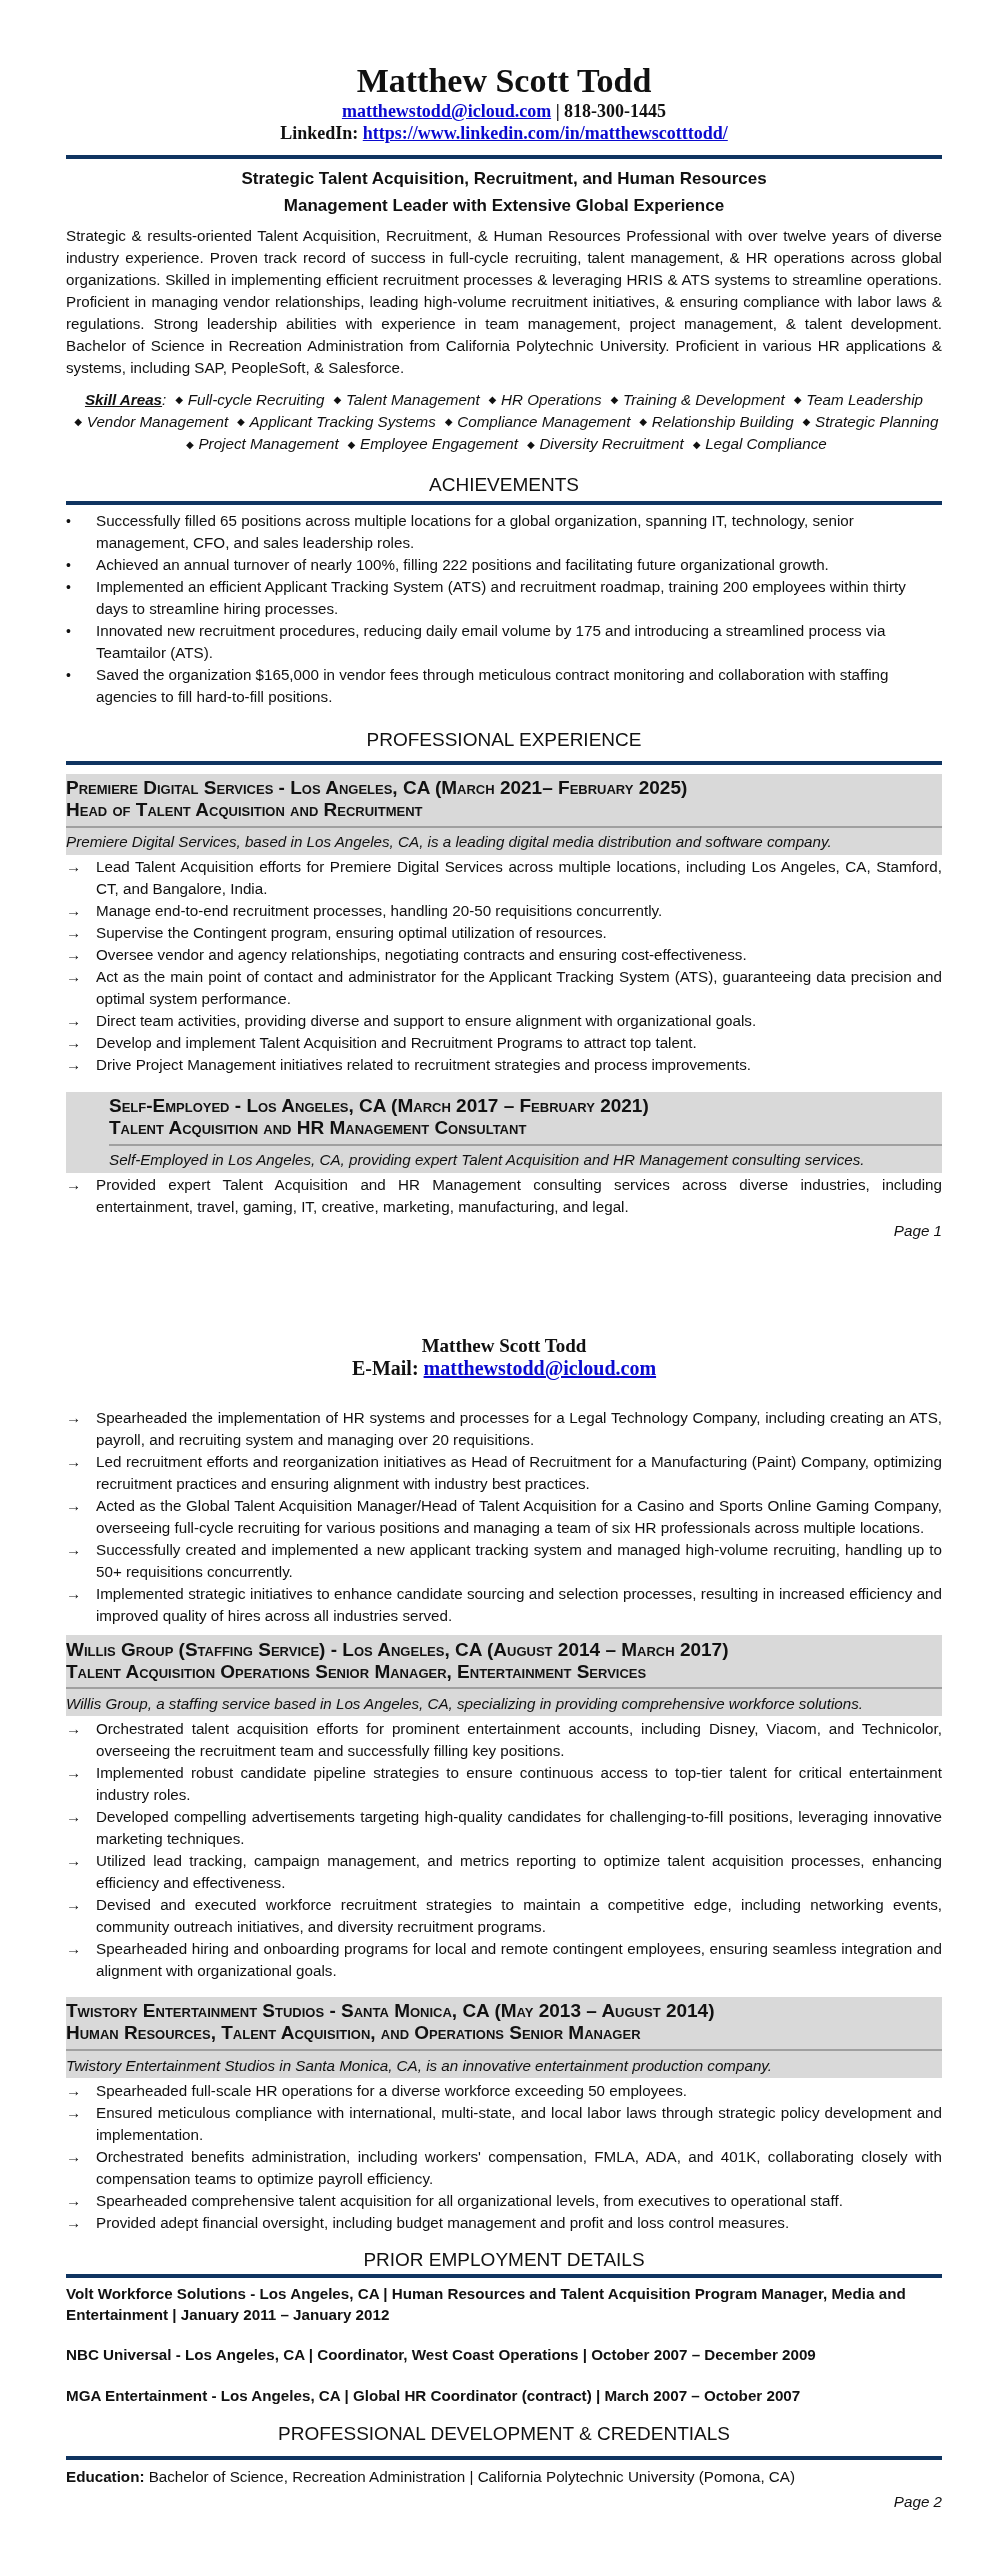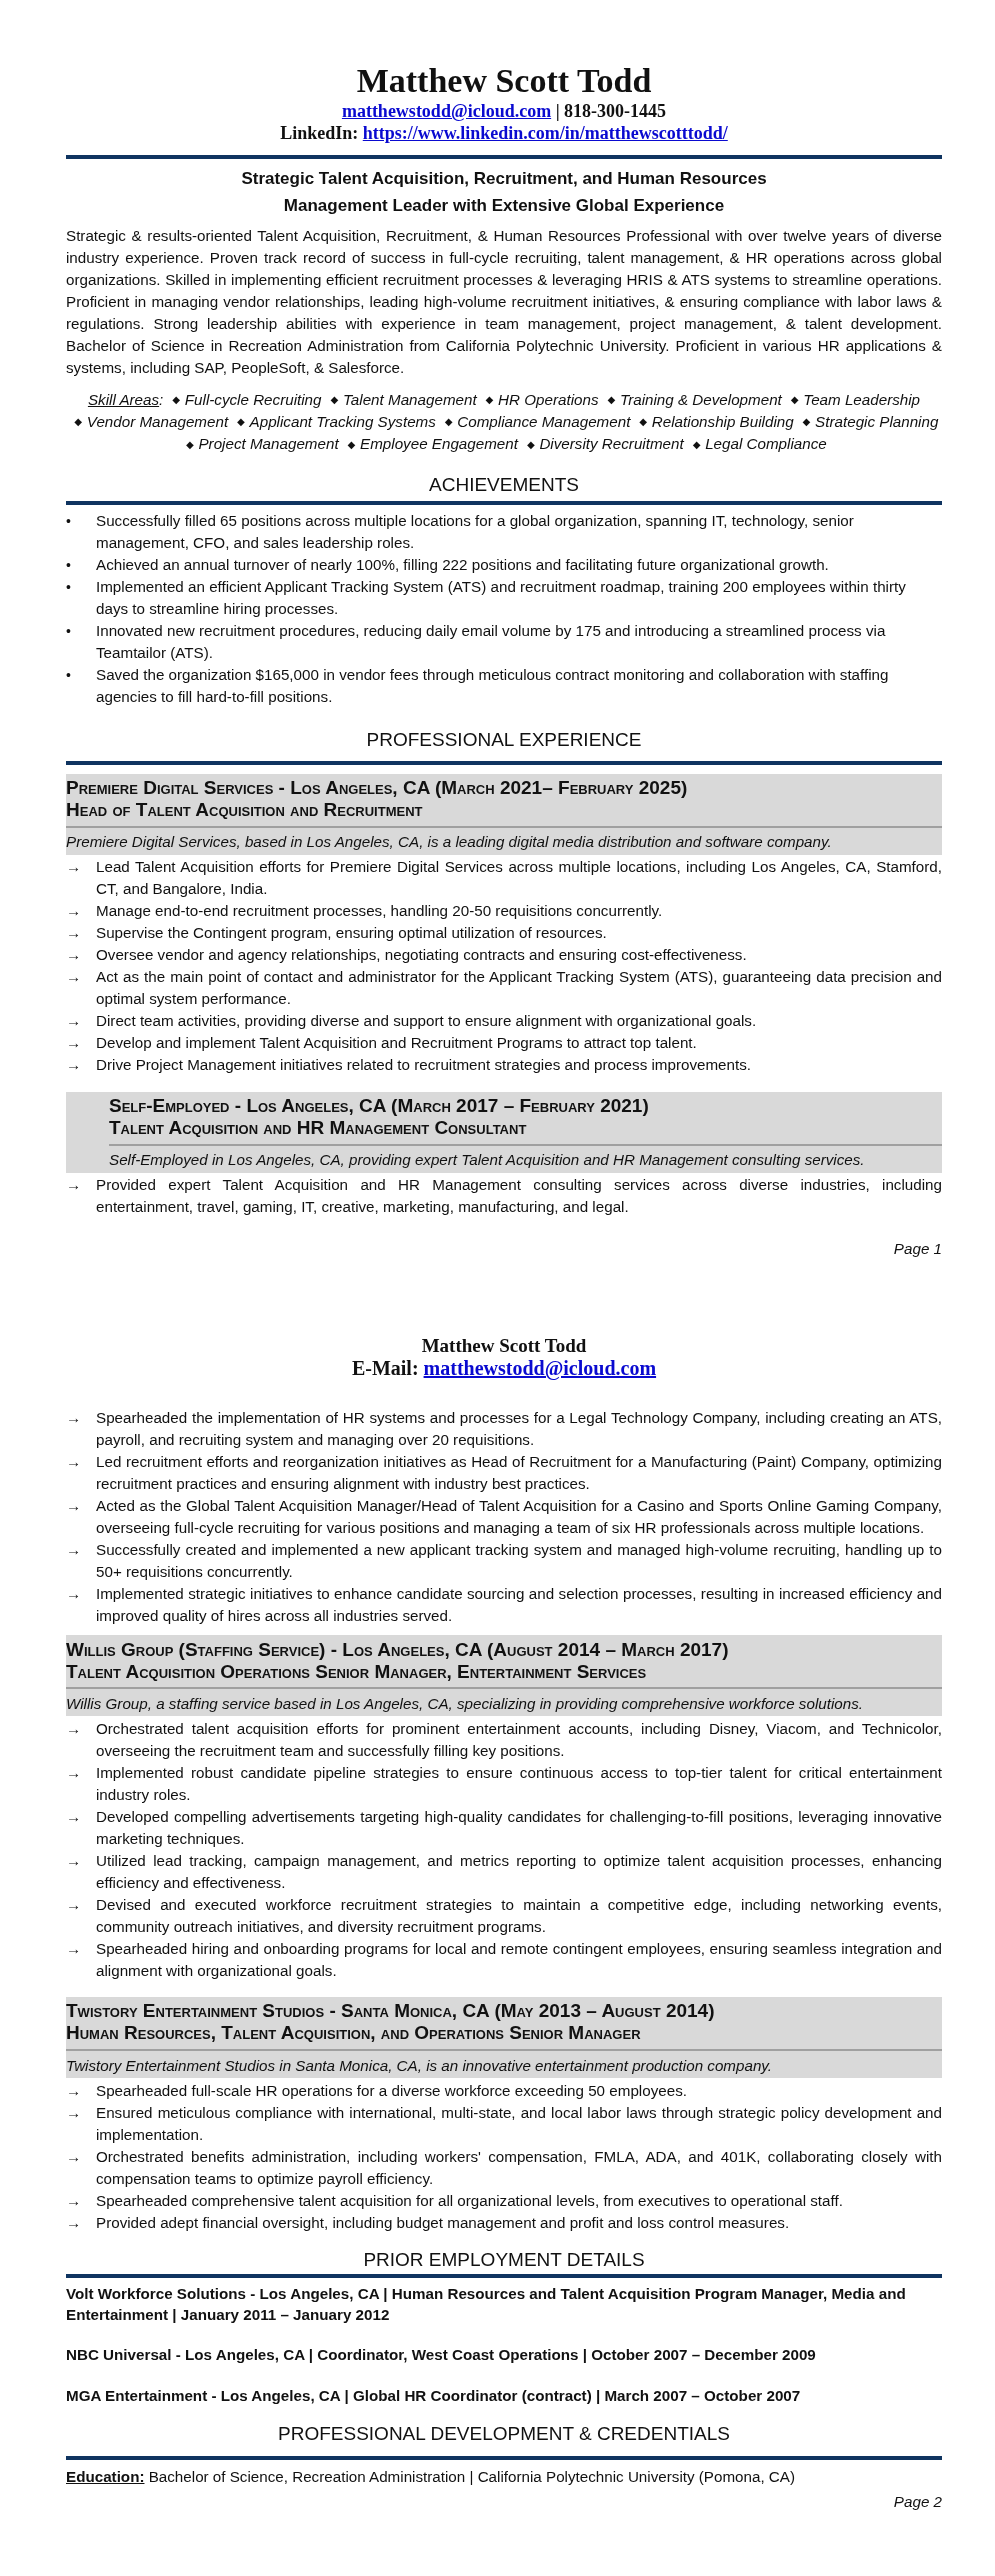--- a/index.html
+++ b/index.html
@@ -7,39 +7,39 @@
     .page { position: absolute; left: 66px; width: 876px; font-family: "Liberation Sans", sans-serif; font-size: 15.2px; }
     .page1 { top: 61px; }
     .page2 { top: 1334px; }
     .name { font-family: "Liberation Serif", serif; font-weight: bold; font-size: 34px; line-height: 39px; text-align: center; margin: 0; }
     .contact { font-family: "Liberation Serif", serif; font-weight: bold; font-size: 18px; line-height: 22px; text-align: center; }
     a.link { color: #0a0ad0; text-decoration: underline; }
     .rule { height: 3.9px; background: #0f3460; margin: 0; }
     .headline { font-weight: bold; font-size: 17px; line-height: 27px; text-align: center; margin-top: 7.8px; }
     .summary { text-align: justify; line-height: 22px; margin-top: 6.2px; }
     .skills { text-align: center; font-style: italic; line-height: 22px; margin-top: 9.4px; }
-    .skills .lbl { font-weight: normal; text-decoration: underline; }
+    .skills .lbl { font-weight: bold; text-decoration: underline; }
     .diamond { font-style: normal; font-size: 10.2px; padding: 0 4.7px; vertical-align: 1.6px; }
     .section-title { font-weight: normal; font-size: 19px; text-align: center; line-height: 23.4px; }
     ul.ach { list-style: none; margin: 4.7px 0 0 0; padding: 0; }
     ul.ach li { position: relative; padding-left: 30px; line-height: 22px; margin-bottom: 0; }
     ul.ach li .bullet { position: absolute; left: 0; top: 0; font-size: 14px; }
     .job-head { background: #d9d9d9; padding: 3.1px 0 0 0; margin-top: 9.4px; }
     .job-head .co, .job-head .role { font-weight: bold; font-variant: small-caps; line-height: 22px; font-size: 19px; }
     .job-head .sep { height: 2.3px; background: #a0a0a0; margin: 4.7px 0 3.1px 0; }
     .job-head .desc { font-style: italic; line-height: 22px; padding-bottom: 1.6px; }
     ul.arr { list-style: none; margin: 1.6px 0 0 0; padding: 0; }
     ul.arr li { position: relative; padding-left: 30px; line-height: 22px; text-align: justify; }
     ul.arr li .arrow { position: absolute; left: 0; top: 0; }
     .pagenum { text-align: right; font-style: italic; line-height: 22px; }
     .p2-name { font-family: "Liberation Serif", serif; font-weight: bold; font-size: 19px; line-height: 23.4px; text-align: center; }
     .p2-email { font-family: "Liberation Serif", serif; font-weight: bold; font-size: 20px; line-height: 23.4px; text-align: center; }
     .prior { font-weight: bold; line-height: 20.3px; margin-top: 6.2px; }
     .prior + .prior { margin-top: 20.3px; }
-    .edu .lbl { font-weight: bold; text-decoration: underline; }
+    .edu .lbl { font-weight: bold; }
   </style>
 </head>
 <body>
 
 <div class="page page1">
   <h1 class="name">Matthew Scott Todd</h1>
   <div class="contact">
     <a class="link">matthewstodd@icloud.com</a><span> | </span><span>818-300-1445</span>
   </div>
   <div class="contact">
@@ -92,21 +92,21 @@
   <div class="job-head" style="margin-top:15.6px;padding-left:43px;">
     <div class="co">Self-Employed - Los Angeles, CA (March 2017 – February 2021)</div>
     <div class="role">Talent Acquisition and HR Management Consultant</div>
     <div class="sep"></div>
     <div class="desc">Self-Employed in Los Angeles, CA, providing expert Talent Acquisition and HR Management consulting services.</div>
   </div>
   <ul class="arr">
     <li><span class="arrow">→</span><span>Provided expert Talent Acquisition and HR Management consulting services across diverse industries, including entertainment, travel, gaming, IT, creative, marketing, manufacturing, and legal.</span></li>
   </ul>
 
-  <div class="pagenum" style="margin-top:20px;">Page 1</div>
+  <div class="pagenum" style="margin-top:2px;">Page 1</div>
 </div>
 
 <div class="page page2">
   <div class="p2-name">Matthew Scott Todd</div>
   <div class="p2-email">
     <span>E-Mail: </span><a class="link">matthewstodd@icloud.com</a>
   </div>
 
   <ul class="arr" style="margin-top:26.6px;">
     <li><span class="arrow">→</span><span>Spearheaded the implementation of HR systems and processes for a Legal Technology Company, including creating an ATS, payroll, and recruiting system and managing over 20 requisitions.</span></li>

